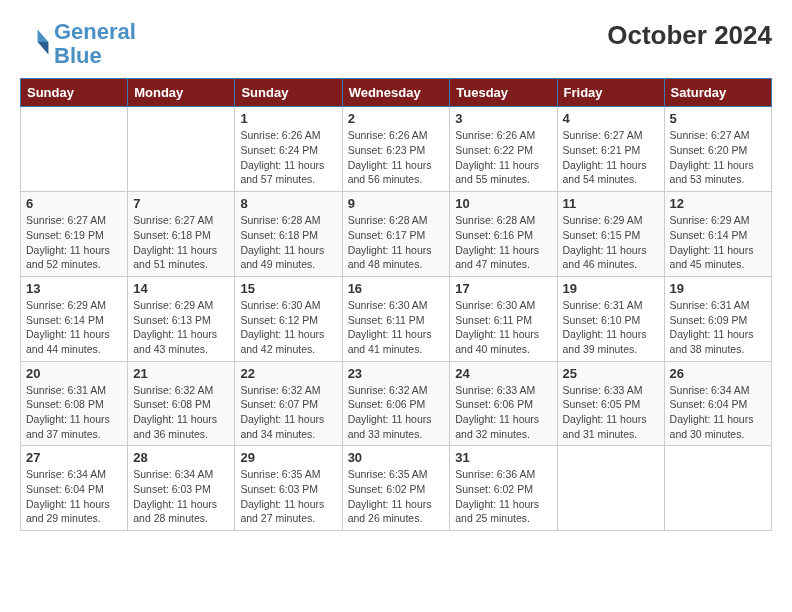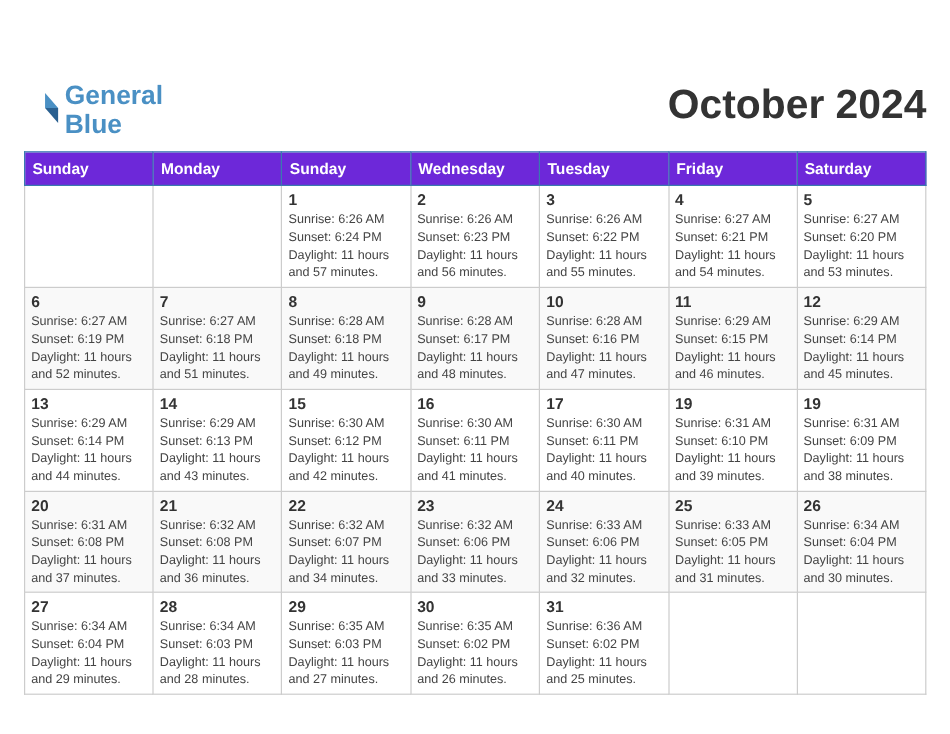--- a/index.html
+++ b/index.html
@@ -8,21 +8,20 @@
       background: #fff;
       width: 792px;
       min-height: 612px;
       padding: 20px;
     }
     .header {
       display: flex;
       justify-content: space-between;
       align-items: flex-start;
       margin-bottom: 10px;
-      margin-top: 48px;
     }
     .logo {
       display: flex;
       align-items: center;
     }
     .logo-text {
       font-size: 22px;
       font-weight: bold;
       color: #333;
       line-height: 1.1;
@@ -32,36 +31,36 @@
     }
     .logo-icon {
       width: 28px;
       height: 28px;
       margin-left: 2px;
     }
     .title-section {
       text-align: right;
     }
     .month-title {
-      font-size: 34px;
+      font-size: 26px;
       font-weight: bold;
       color: #333;
     }
     .location {
       font-size: 15px;
       color: #333;
       font-weight: 600;
     }
     table {
       width: 100%;
       border-collapse: collapse;
       font-size: 11px;
     }
     thead tr th {
-      background-color: #6d28d9;
+      background-color: #7f1d1d;
       color: #fff;
       padding: 6px 6px;
       text-align: left;
       font-size: 13px;
       font-weight: bold;
       border: 1px solid #3a7ab0;
     }
     tbody tr td {
       border: 1px solid #ccc;
       padding: 4px 5px;

